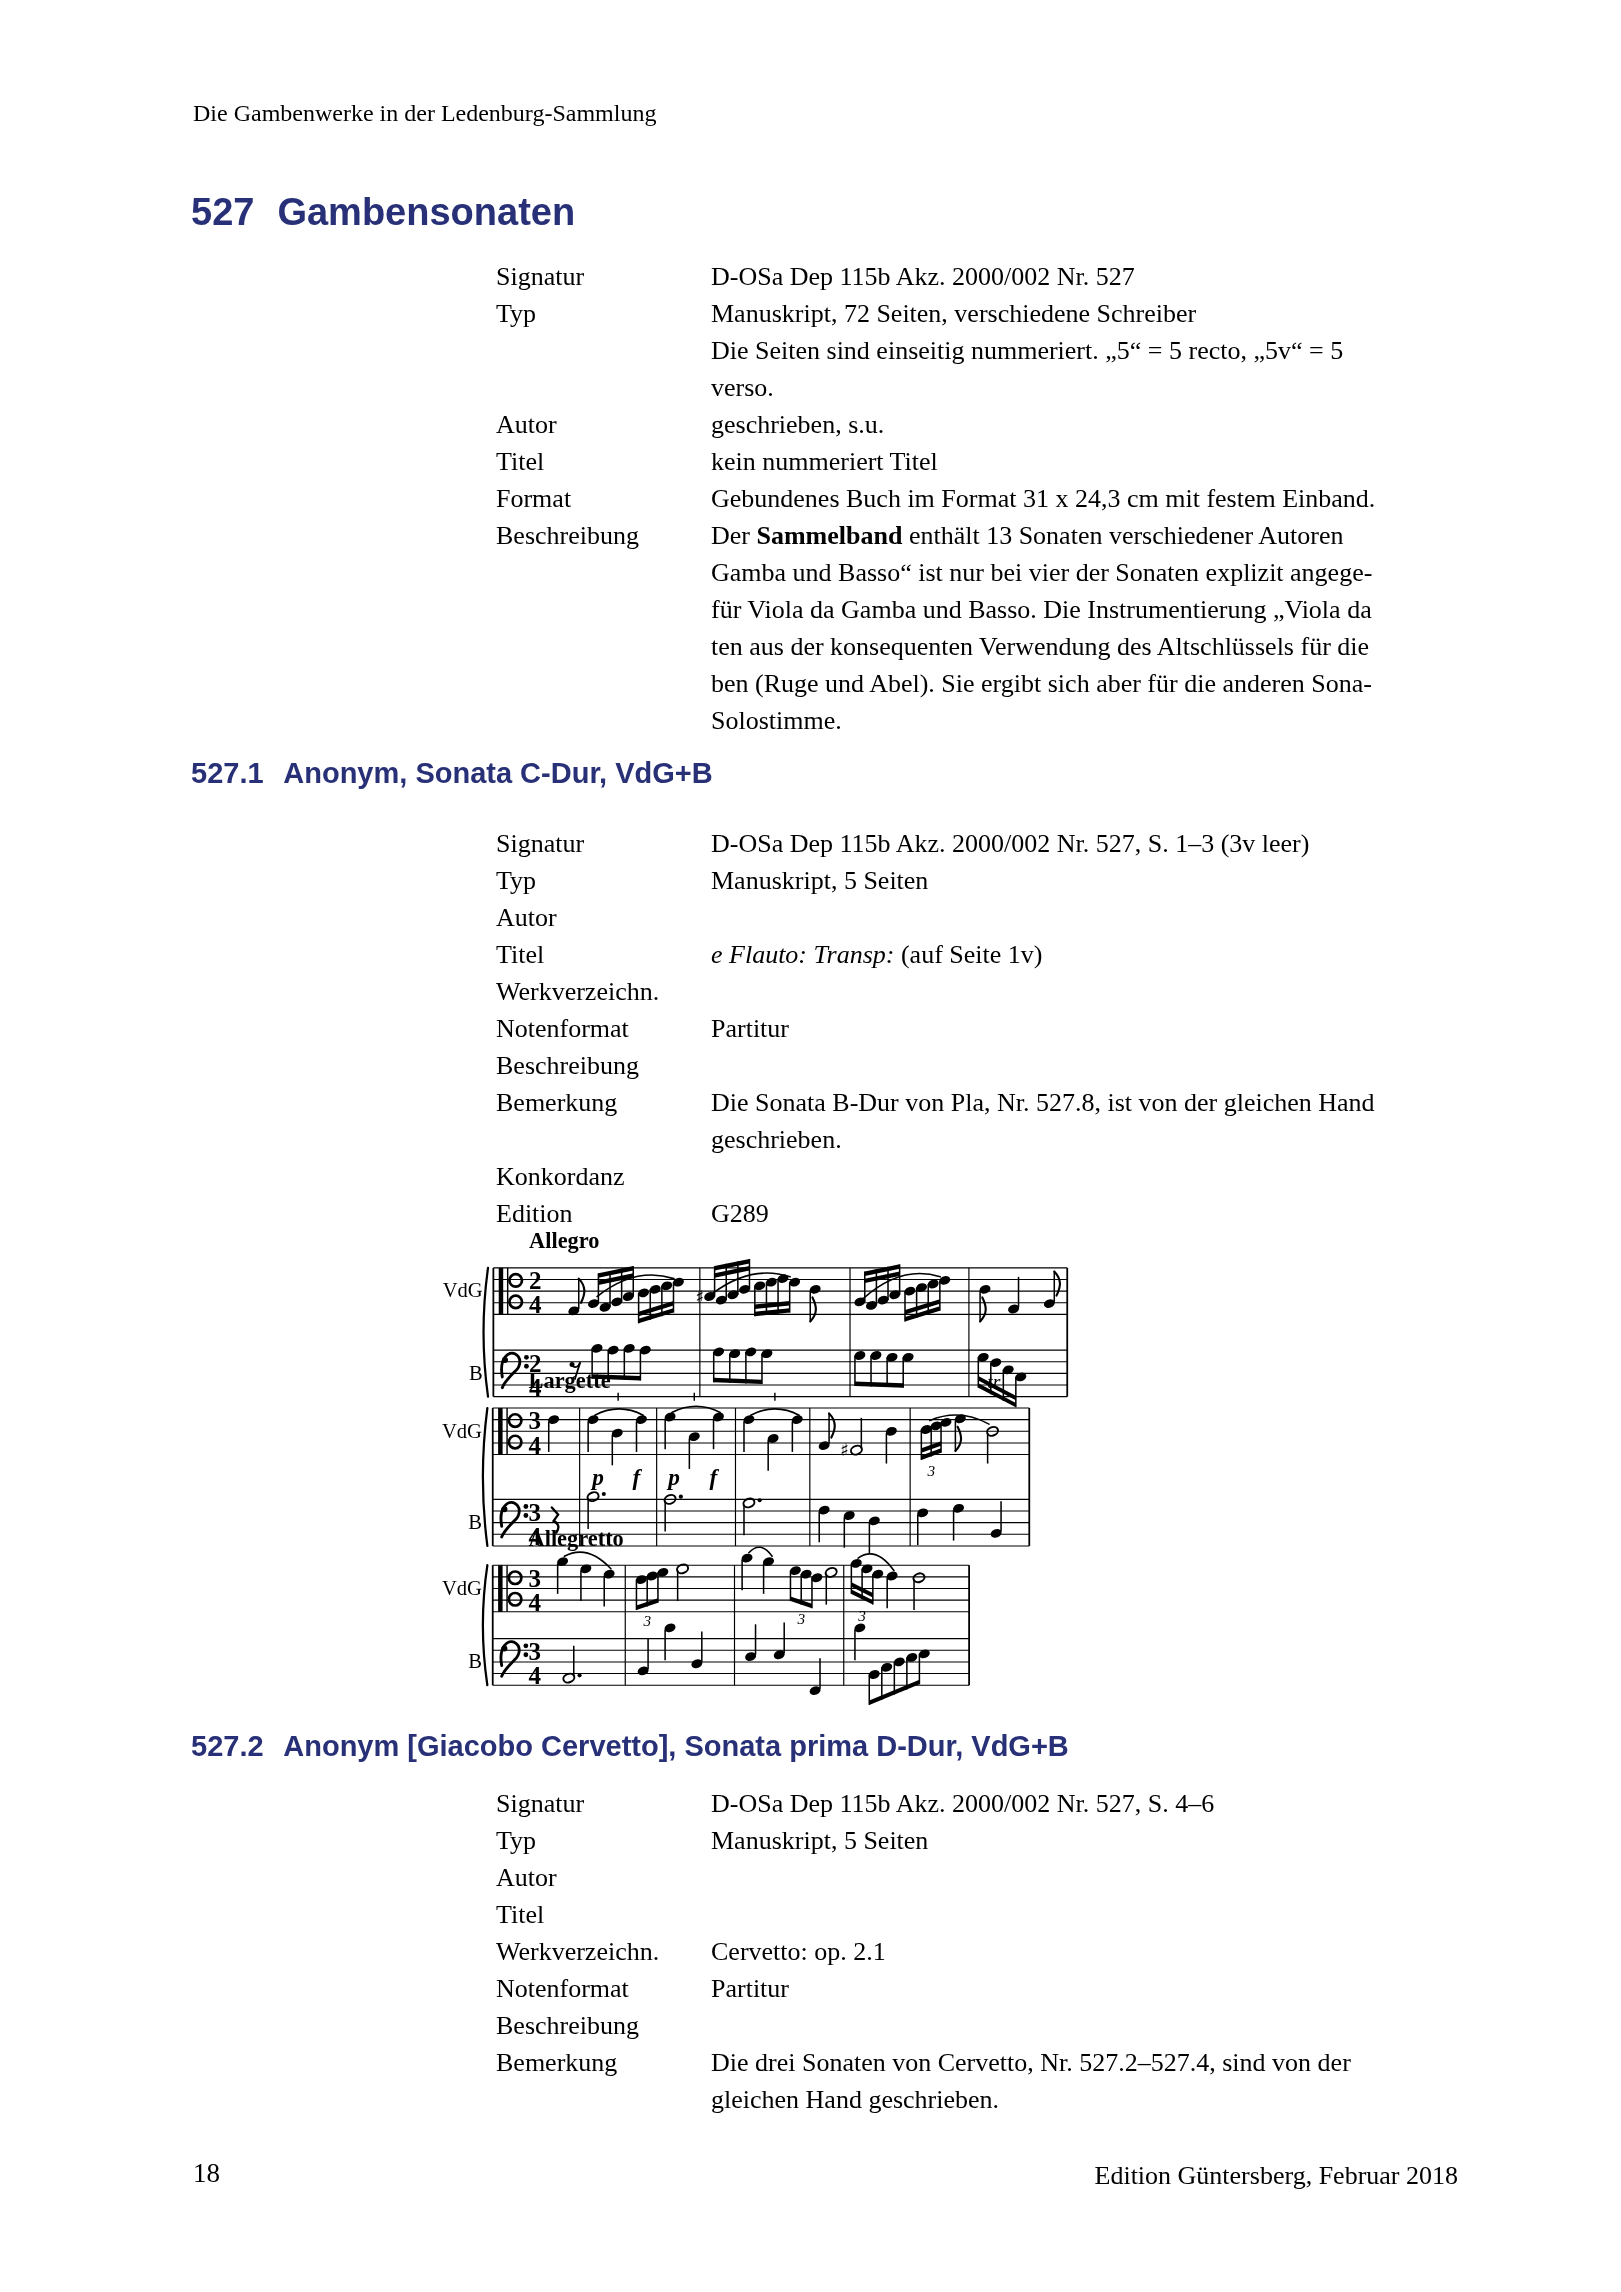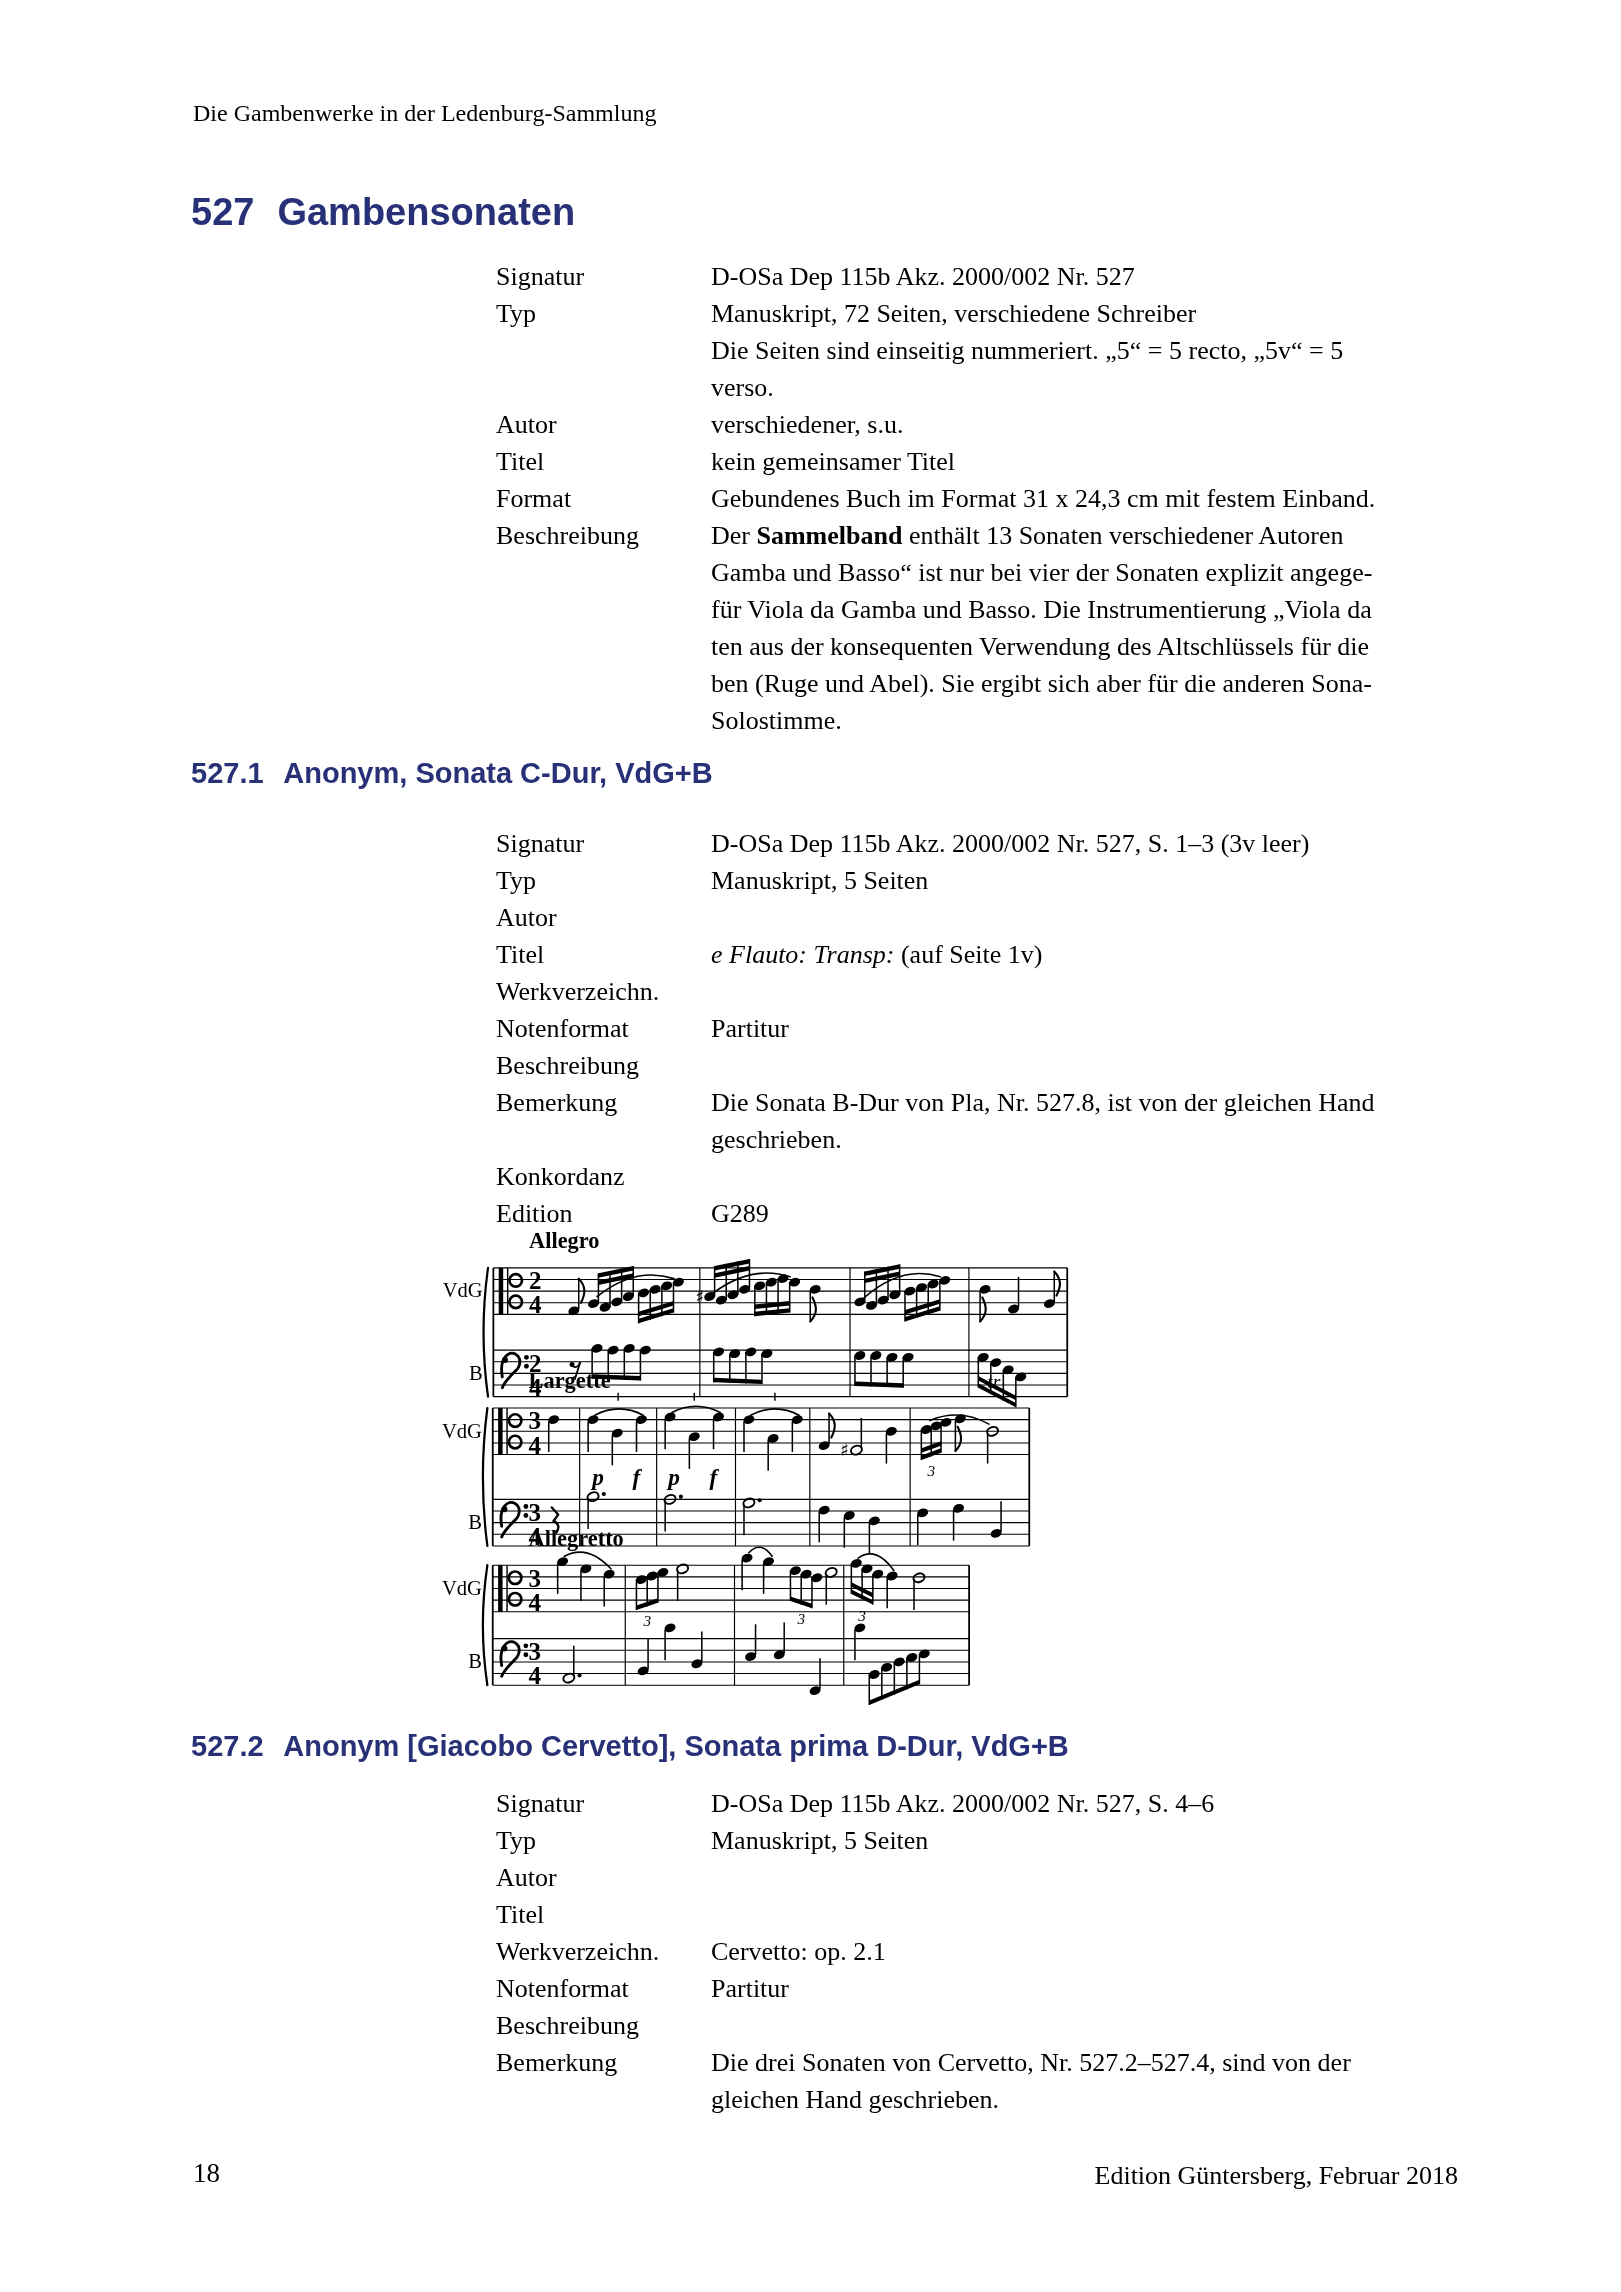--- a/index.html
+++ b/index.html
@@ -47,27 +47,27 @@
       <div class="line">Typ</div>
       <div>
         <div class="line">Manuskript, 72 Seiten, verschiedene Schreiber</div>
         <div class="line">Die Seiten sind einseitig nummeriert. „5“ = 5 recto, „5v“ = 5</div>
         <div class="line">verso.</div>
       </div>
     </div>
     <div class="row">
       <div class="line">Autor</div>
       <div>
-        <div class="line">verschiedener, s.u.</div>
+        <div class="line">geschrieben, s.u.</div>
       </div>
     </div>
     <div class="row">
       <div class="line">Titel</div>
       <div>
-        <div class="line">kein gemeinsamer Titel</div>
+        <div class="line">kein nummeriert Titel</div>
       </div>
     </div>
     <div class="row">
       <div class="line">Format</div>
       <div>
         <div class="line">Gebundenes Buch im Format 31 x 24,3 cm mit festem Einband.</div>
       </div>
     </div>
     <div class="row">
       <div class="line">Beschreibung</div>

